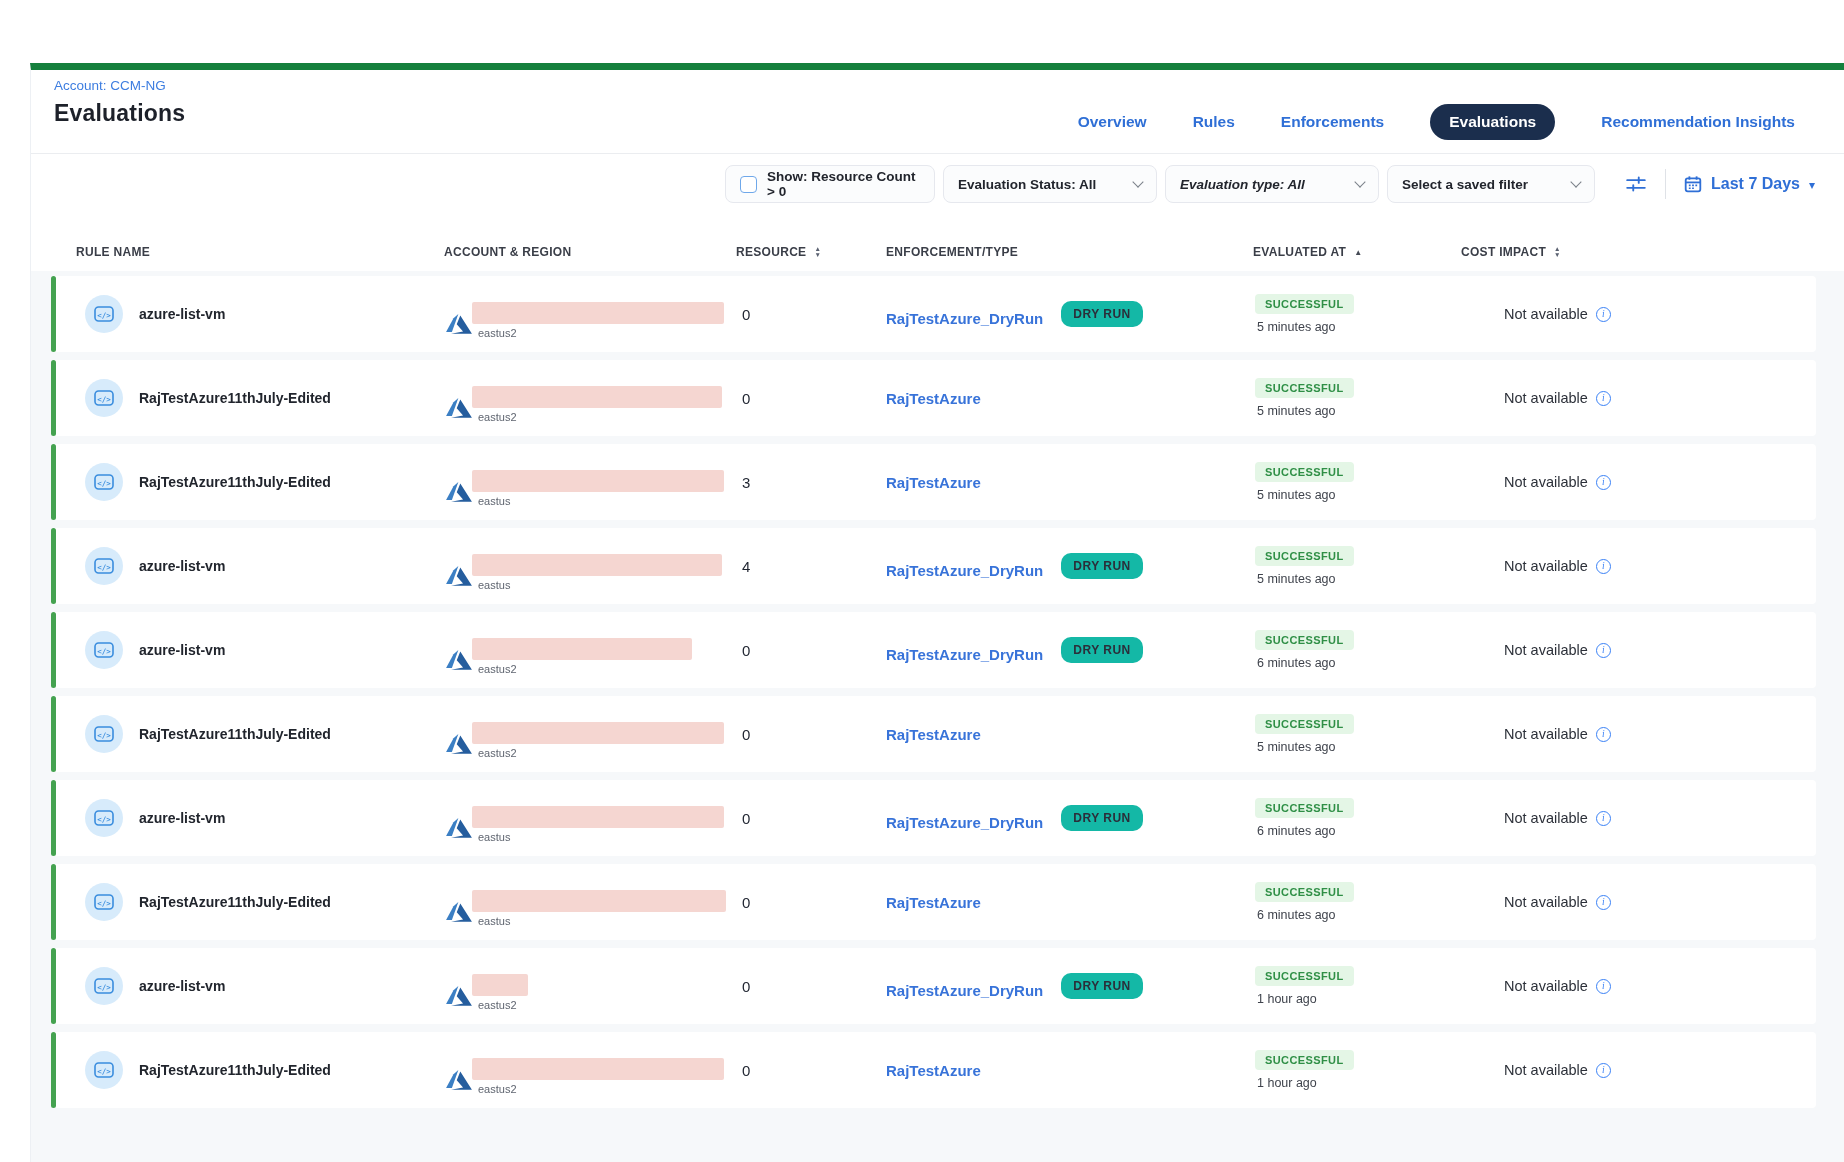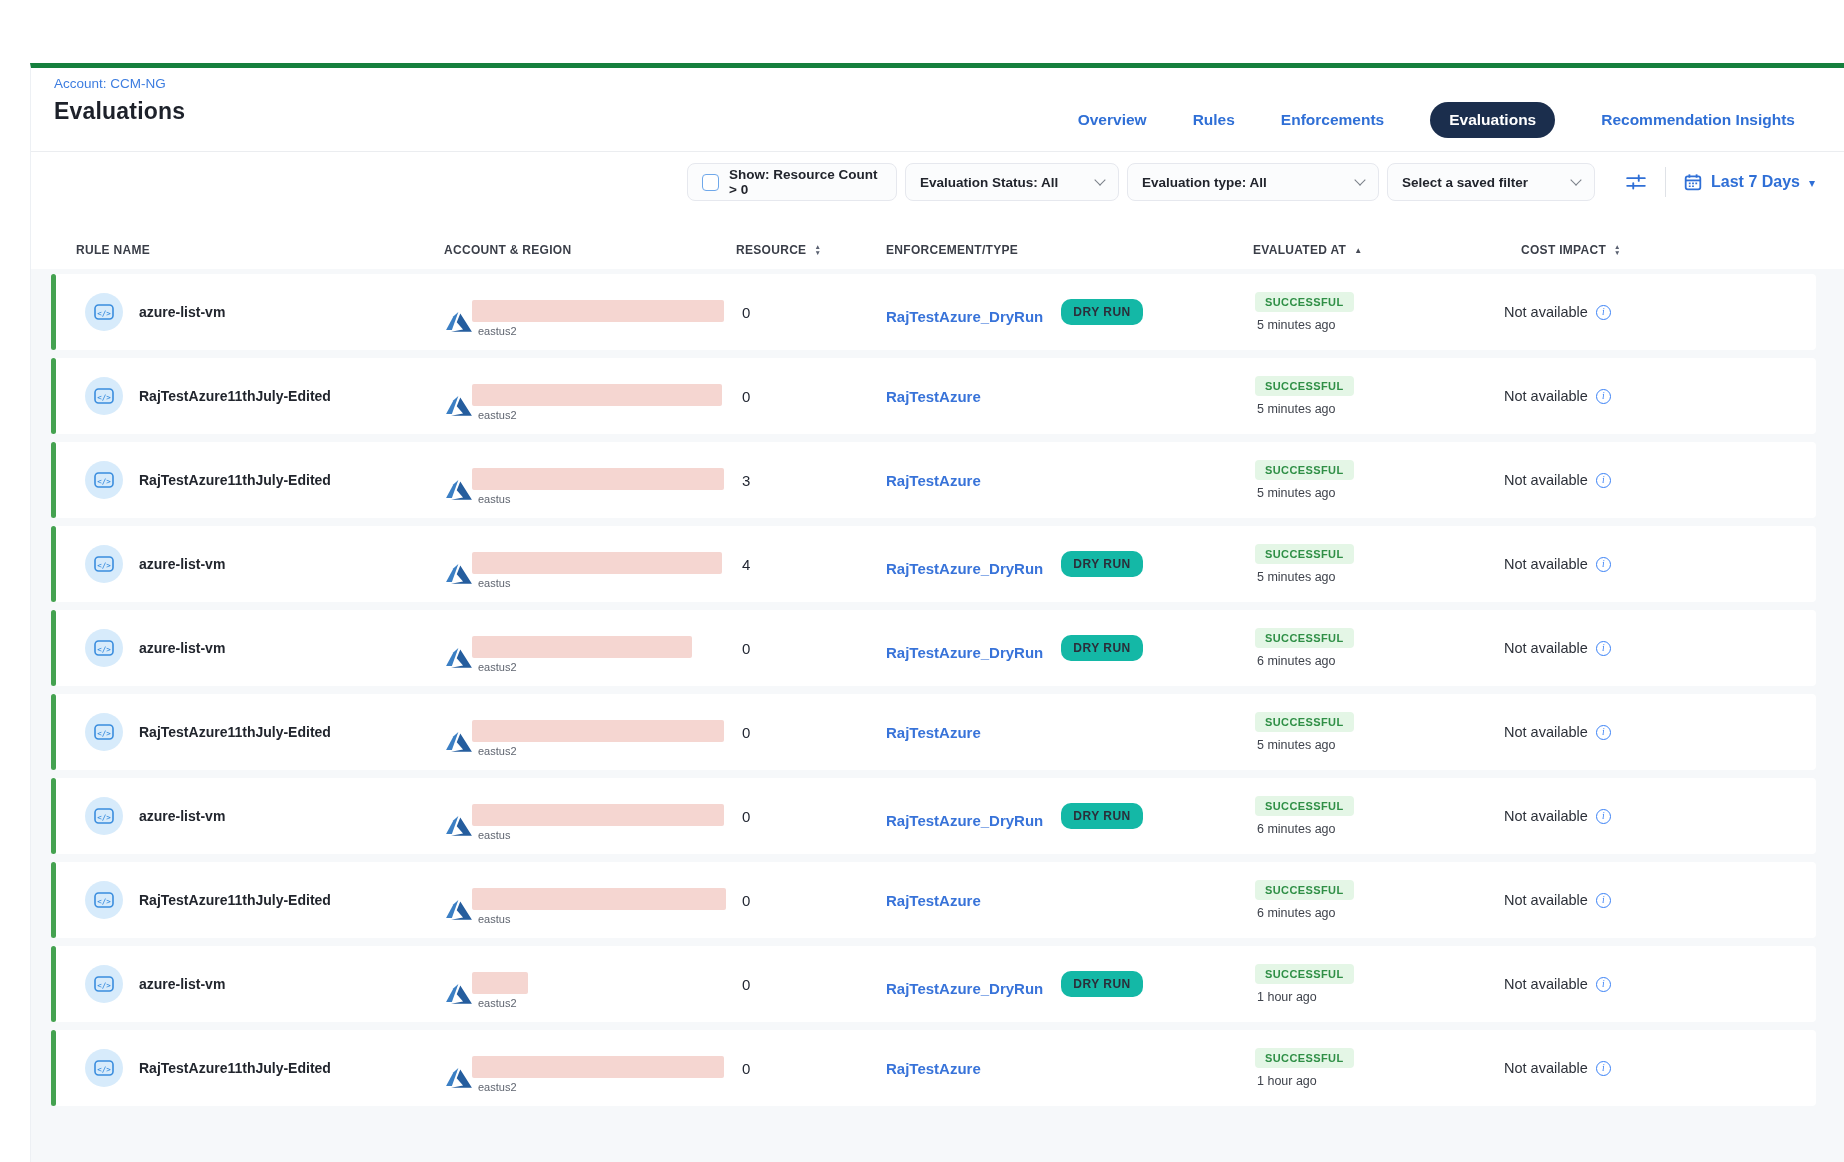--- a/index.html
+++ b/index.html
@@ -1,54 +1,54 @@
 <!DOCTYPE html>
 <html><head>
 <meta charset="utf-8">
 <style>
   * { box-sizing: border-box; margin: 0; padding: 0; }
   html,body { width:1844px; height:1162px; background:#ffffff; overflow:hidden;
     font-family:"Liberation Sans","DejaVu Sans",sans-serif; color:#23262e; }
 
   .panel { position:absolute; left:30px; top:63px; right:0; bottom:0;
-    border-left:1px solid #edf0f4; border-top:5px solid #15803d; background:#fff; }
+    border-left:1px solid #edf0f4; border-top:7px solid #15803d; background:#fff; }
 
   
   .page-header { display:flex; justify-content:space-between; align-items:flex-start;
     padding:8px 49px 0 23px; height:84px; border-bottom:1px solid #ebedf0; }
   .account-link { font-size:13.5px; color:#3d7de0; }
   .page-title { font-size:23px; font-weight:700; color:#1d212a; margin-top:7px; letter-spacing:.2px; }
   .nav { display:flex; align-items:center; gap:46px; margin-top:26px; }
   .nav-item { font-size:15.5px; font-weight:700; color:#2f6fd6; text-decoration:none; cursor:pointer; white-space:nowrap; }
   .nav-item.active { background:#1b2e4d; color:#fff; padding:9px 19px; border-radius:22px; }
 
   
   .filterbar { display:flex; align-items:center; justify-content:flex-end; gap:8px;
     padding:11px 29px 14px 0; }
   .fbox { height:38px; display:flex; align-items:center; background:#fbfcfd;
     border:1px solid #e6e8ee; border-radius:8px; padding:0 14px; font-size:13.5px;
     font-weight:700; color:#22252d; cursor:pointer; }
   .chk-box { gap:10px; width:210px; }
   .checkbox { width:17px; height:17px; border:1.5px solid #6fa8ea; border-radius:4px; background:#fff; flex:0 0 auto; }
   .dd { justify-content:space-between; }
-  .dd-status { width:214px; } .dd-type { width:252px; } .dd-saved { width:208px; }
+  .dd-status { width:214px; } .dd-type { width:214px;font-style:italic; } .dd-saved { width:208px; }
   .chev { width:8px; height:8px; border-right:1.6px solid #7a8089; border-bottom:1.6px solid #7a8089;
     transform:rotate(45deg); margin-top:-4px; flex:0 0 auto; }
   .sliders-btn { margin-left:22px; cursor:pointer; display:flex; align-items:center; color:#2f6fd6; }
   .v-divider { width:1px; height:30px; background:#dfe2e7; margin:0 10px; }
   .date-btn { display:flex; align-items:center; gap:9px; color:#2f6fd6; font-size:16px;
     font-weight:700; cursor:pointer; }
   .caret { font-size:12px; margin-top:2px; }
 
   
   .thead { display:flex; margin-left:20px; padding:28px 0 12px 0; font-size:12px;
     font-weight:700; color:#3a3e48; letter-spacing:.3px; align-items:center; }
   .hcell { display:flex; align-items:center; gap:8px; }
   .h1 { width:393px; padding-left:25px; } .h2 { width:292px; } .h3 { width:150px; }
-  .h4 { width:367px; } .h5 { width:268px; } .h6 { flex:1; }
+  .h4 { width:367px; } .h5 { width:208px; } .h6 { flex:1; }
   .sort-both { display:inline-flex; flex-direction:column; line-height:6px; font-size:6.5px;
     color:#596070; cursor:pointer; }
   .sort-asc { font-size:8px; color:#454a55; cursor:pointer; }
 
   
   .rows-wrap { background:#f6f8fa; padding:5px 29px 40px 20px; min-height:900px; }
   .row { display:flex; align-items:center; height:76px; background:#fff; border-radius:4px;
     margin-bottom:8px; position:relative; width:1765px; cursor:pointer; }
   .accent { position:absolute; left:0; top:0; bottom:0; width:5px; background:#44a250; border-radius:4px; }
   .c-rule { width:393px; padding-left:34px; display:flex; align-items:center; gap:16px; }

